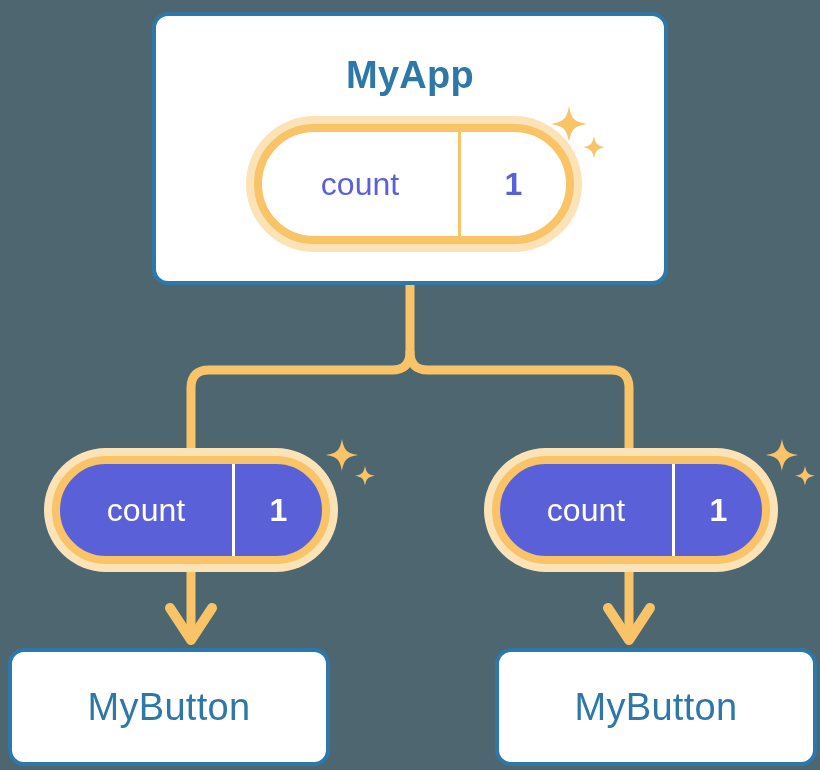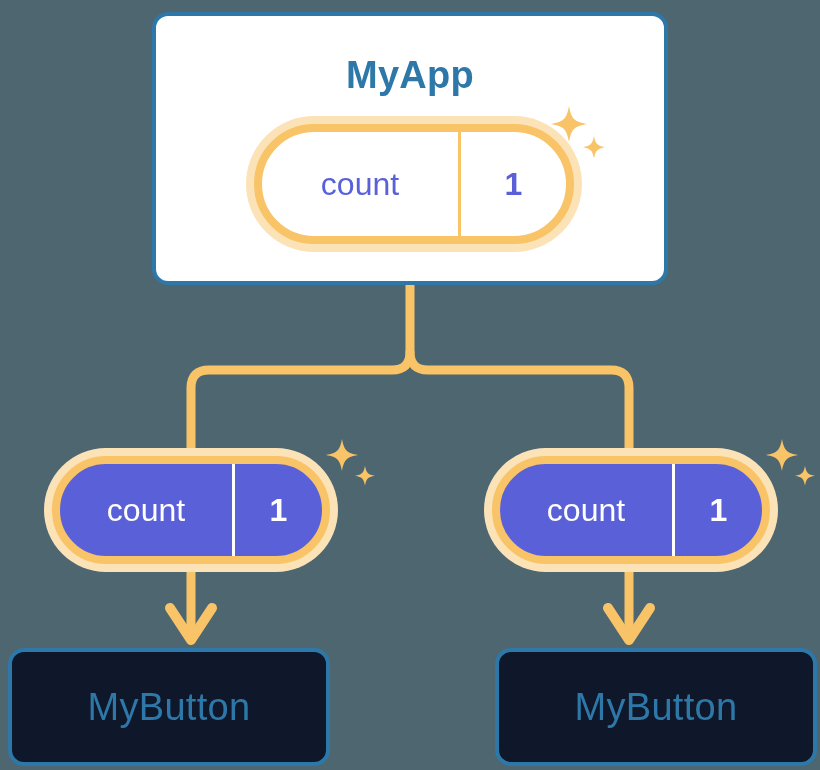--- a/index.html
+++ b/index.html
@@ -100,21 +100,21 @@
 
   
   .sparkles {
     position: absolute;
     pointer-events: none;
   }
 
   
   .btn-box {
     position: absolute;
-    background: #0f172a;
+    background: #ffffff;
     border: 4px solid #2d78a8;
     border-radius: 16px;
     box-sizing: border-box;
     display: flex;
     align-items: center;
     justify-content: center;
   }
   .btn-label {
     color: #2d78a8;
     font-size: 38px;

